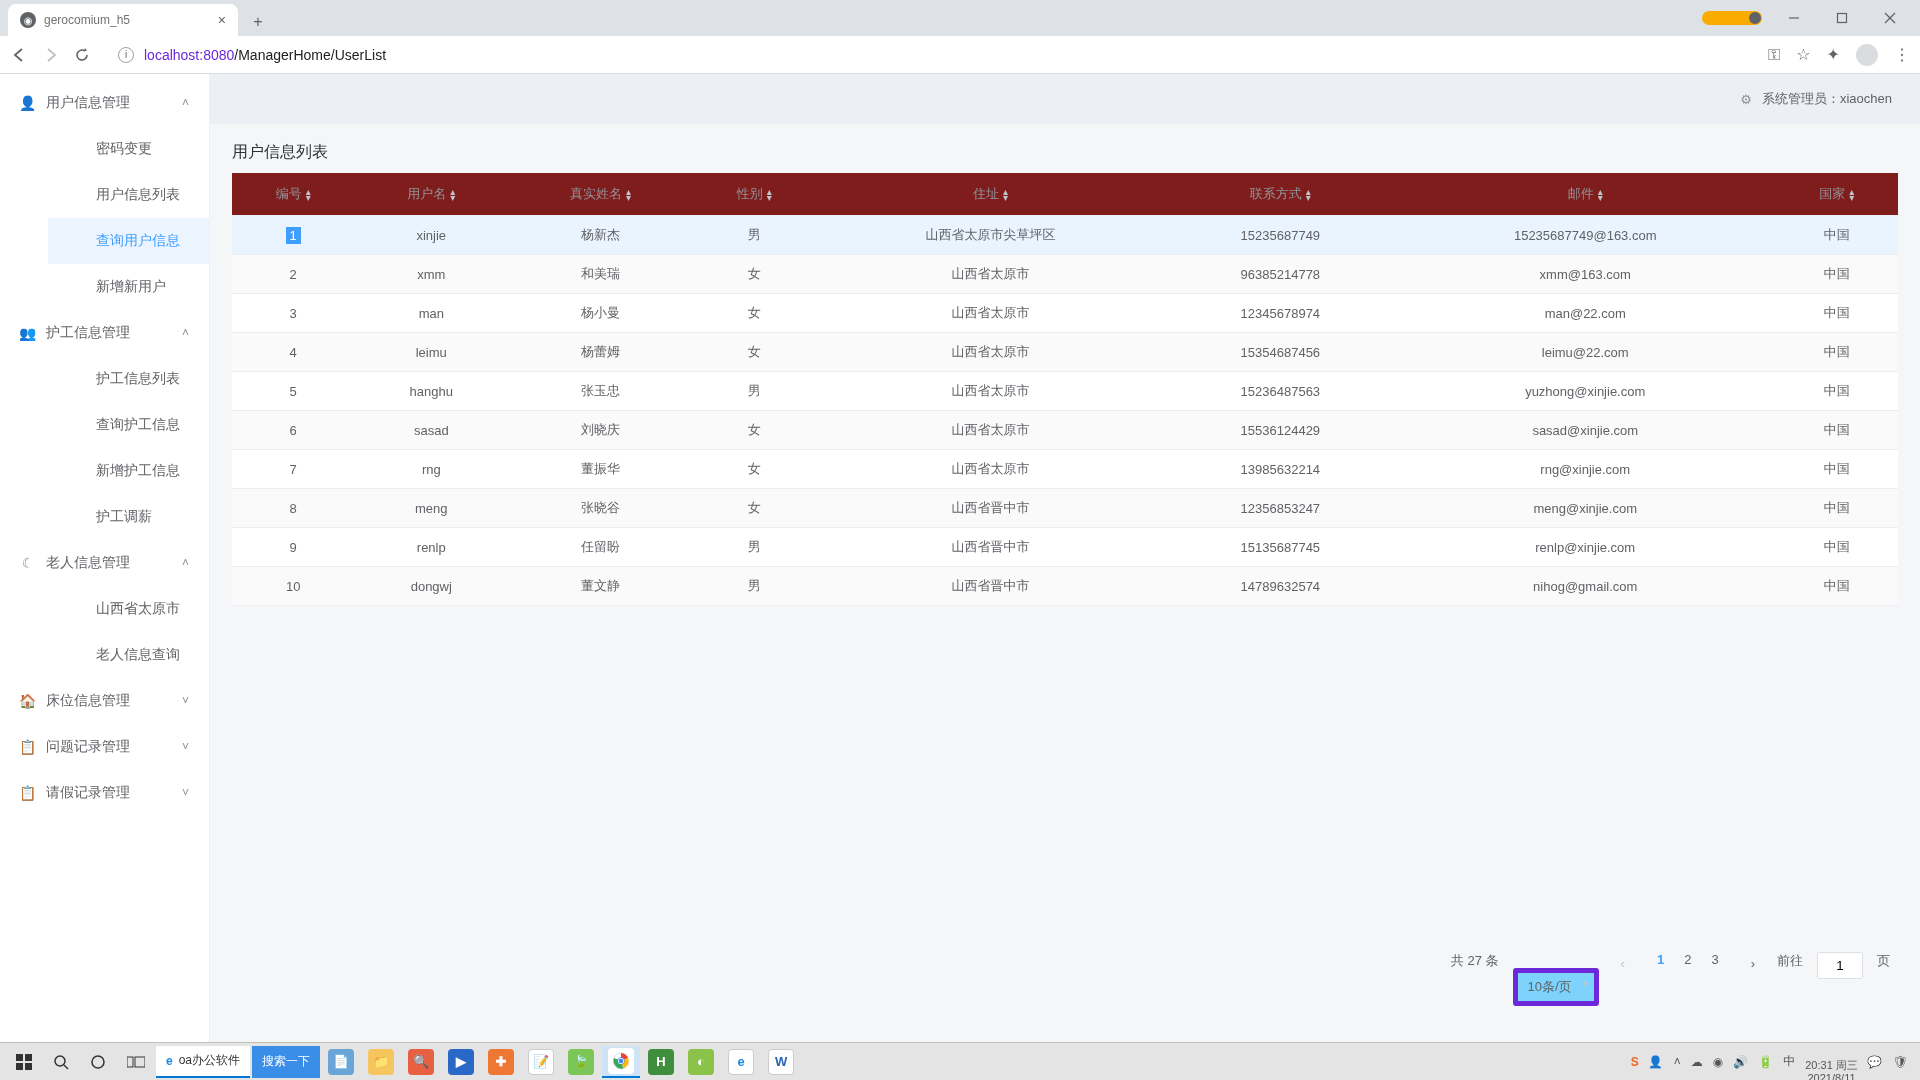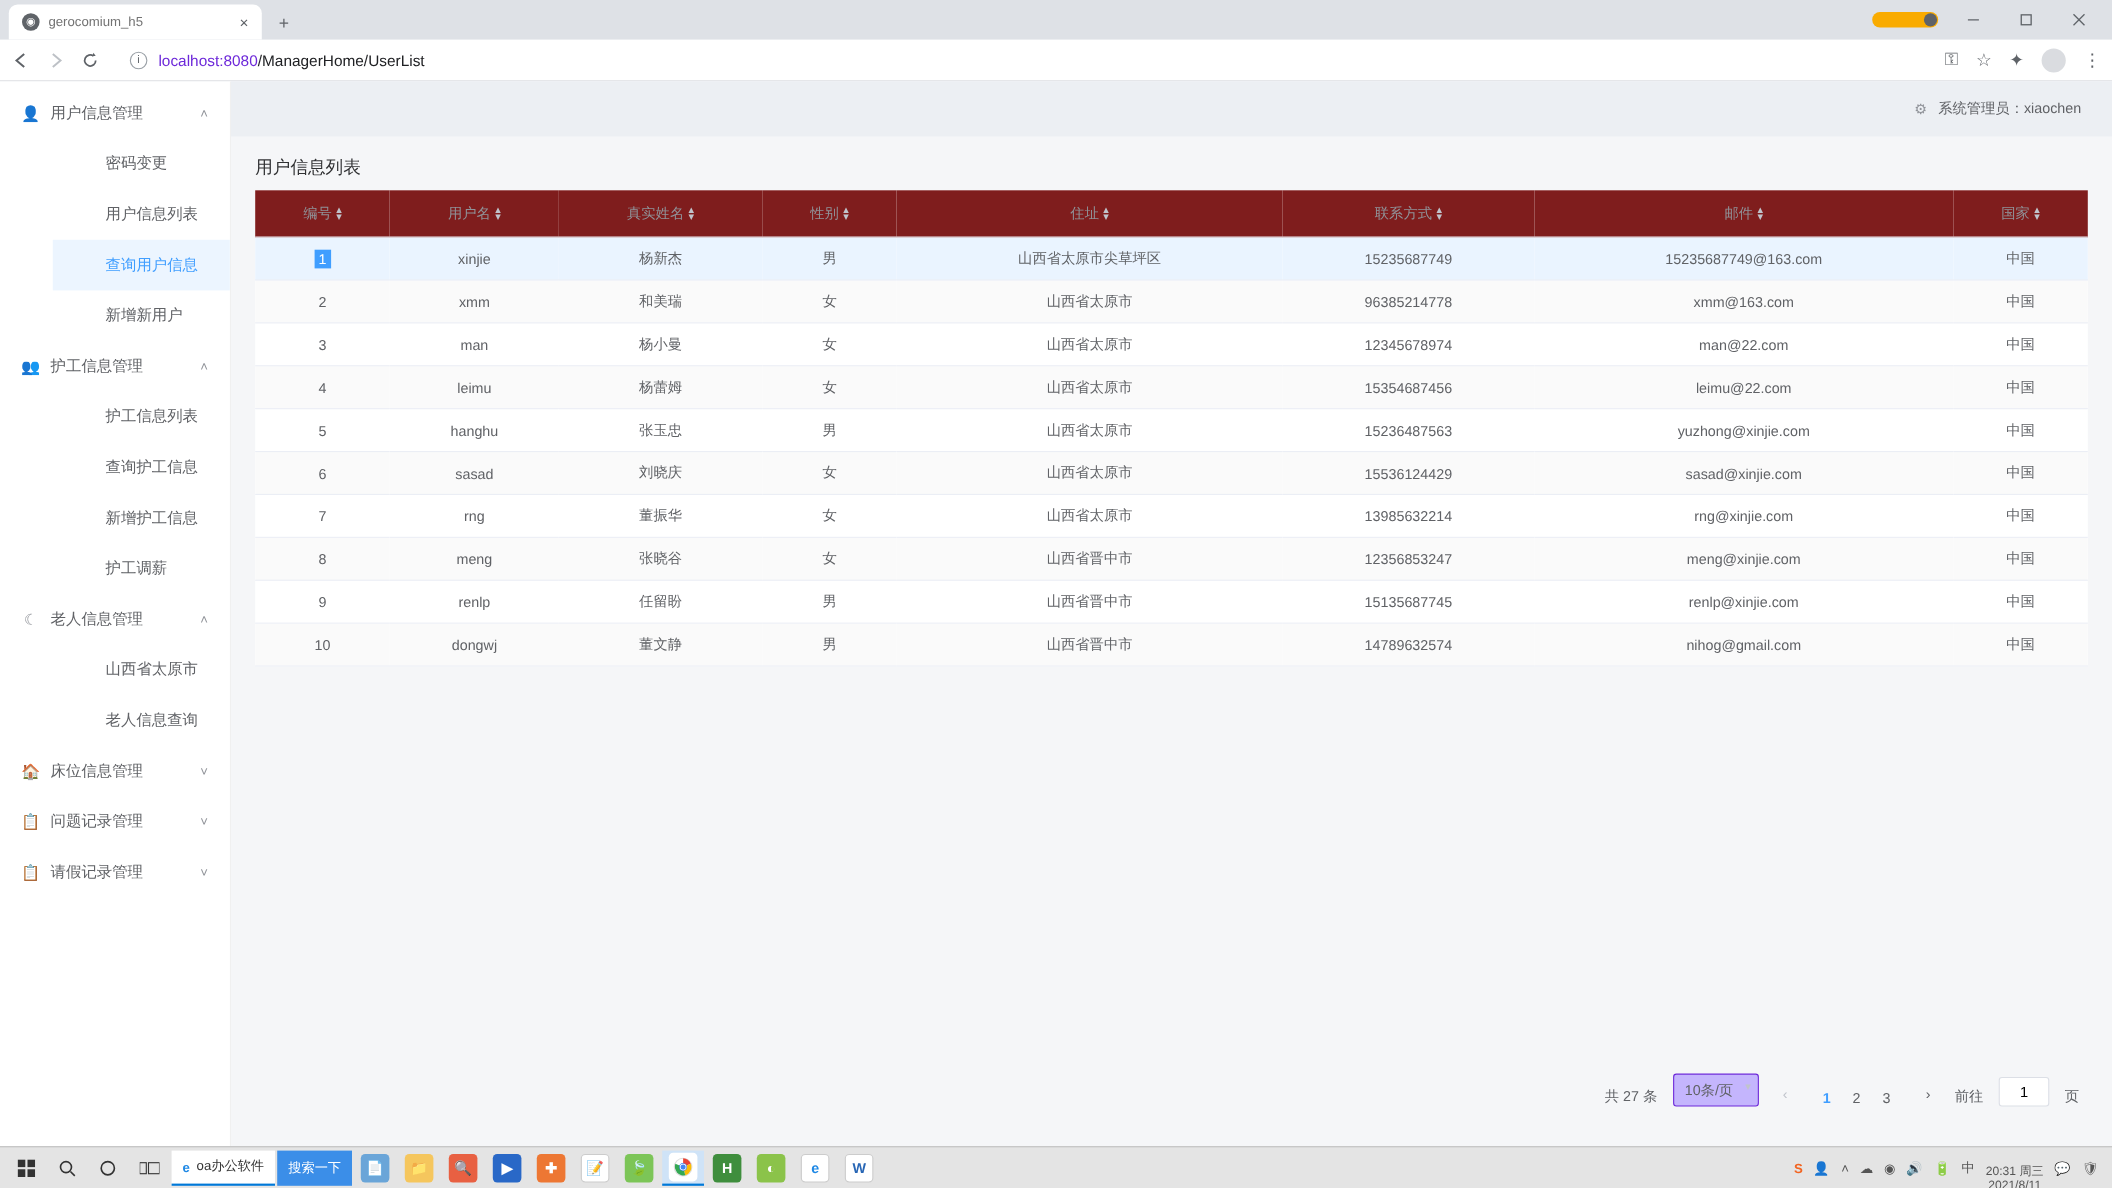--- a/index.html
+++ b/index.html
@@ -43,22 +43,22 @@
 .page-title { font-size: 16px; color: #303133; margin-bottom: 10px; font-weight: 500; }
 
 .table { width: 100%; border-collapse: collapse; background: #fff; }
 .table th { background: #7f1d1d; color: #909399; font-weight: 400; font-size: 13px; padding: 12px 8px; border-bottom: 1px solid #ebeef5; text-align: center; }
 .table th .sort { margin-left: 4px; color: #c0c4cc; font-size: 10px; display: inline-flex; flex-direction: column; line-height: 6px; vertical-align: middle; }
 .table td { color: #606266; font-size: 13px; padding: 10px 8px; border-bottom: 1px solid #ebeef5; text-align: center; }
 .table tr:nth-child(even) td { background: #fafafa; }
 .table tr.selected td { background: #eaf4ff; }
 .table td.id-cell.sel span { background: #409eff; color: #fff; padding: 1px 4px; }
 
-.pagination { display: flex; align-items: flex-end; justify-content: flex-end; gap: 14px; padding: 18px 8px; font-size: 13px; color: #606266; }
-.page-select { border: 1px solid #6d28d9; border-radius: 3px; padding: 5px 22px 5px 10px; background: #c4b5fd; position: relative; cursor: pointer; }
+.pagination { display: flex; align-items: flex-start; justify-content: flex-end; gap: 14px; padding: 18px 8px; font-size: 13px; color: #606266; }
+.page-select { border: 5px solid #6d28d9; border-radius: 3px; padding: 5px 22px 5px 10px; background: #7dd3fc; position: relative; cursor: pointer; margin-top: 16px; }
 .page-select::after { content: "▾"; position: absolute; right: 6px; top: 5px; color: #c0c4cc; font-size: 10px; }
 .page-nav { color: #c0c4cc; cursor: pointer; padding: 4px 8px; }
 .page-num { color: #606266; cursor: pointer; padding: 4px 10px; min-width: 28px; text-align: center; }
 .page-num.active { color: #409eff; font-weight: 600; }
 .page-jump-input { width: 46px; border: 1px solid #dcdfe6; border-radius: 3px; padding: 5px 6px; text-align: center; }
 
 
 .taskbar { position: fixed; bottom: 0; left: 0; right: 0; height: 38px; background: #e4e4e4; display: flex; align-items: center; padding: 0 6px; gap: 2px; border-top: 1px solid #bfbfbf; }
 .tb-btn { width: 36px; height: 32px; display: flex; align-items: center; justify-content: center; color: #333; cursor: pointer; }
 .tb-search { width: 34px; }

